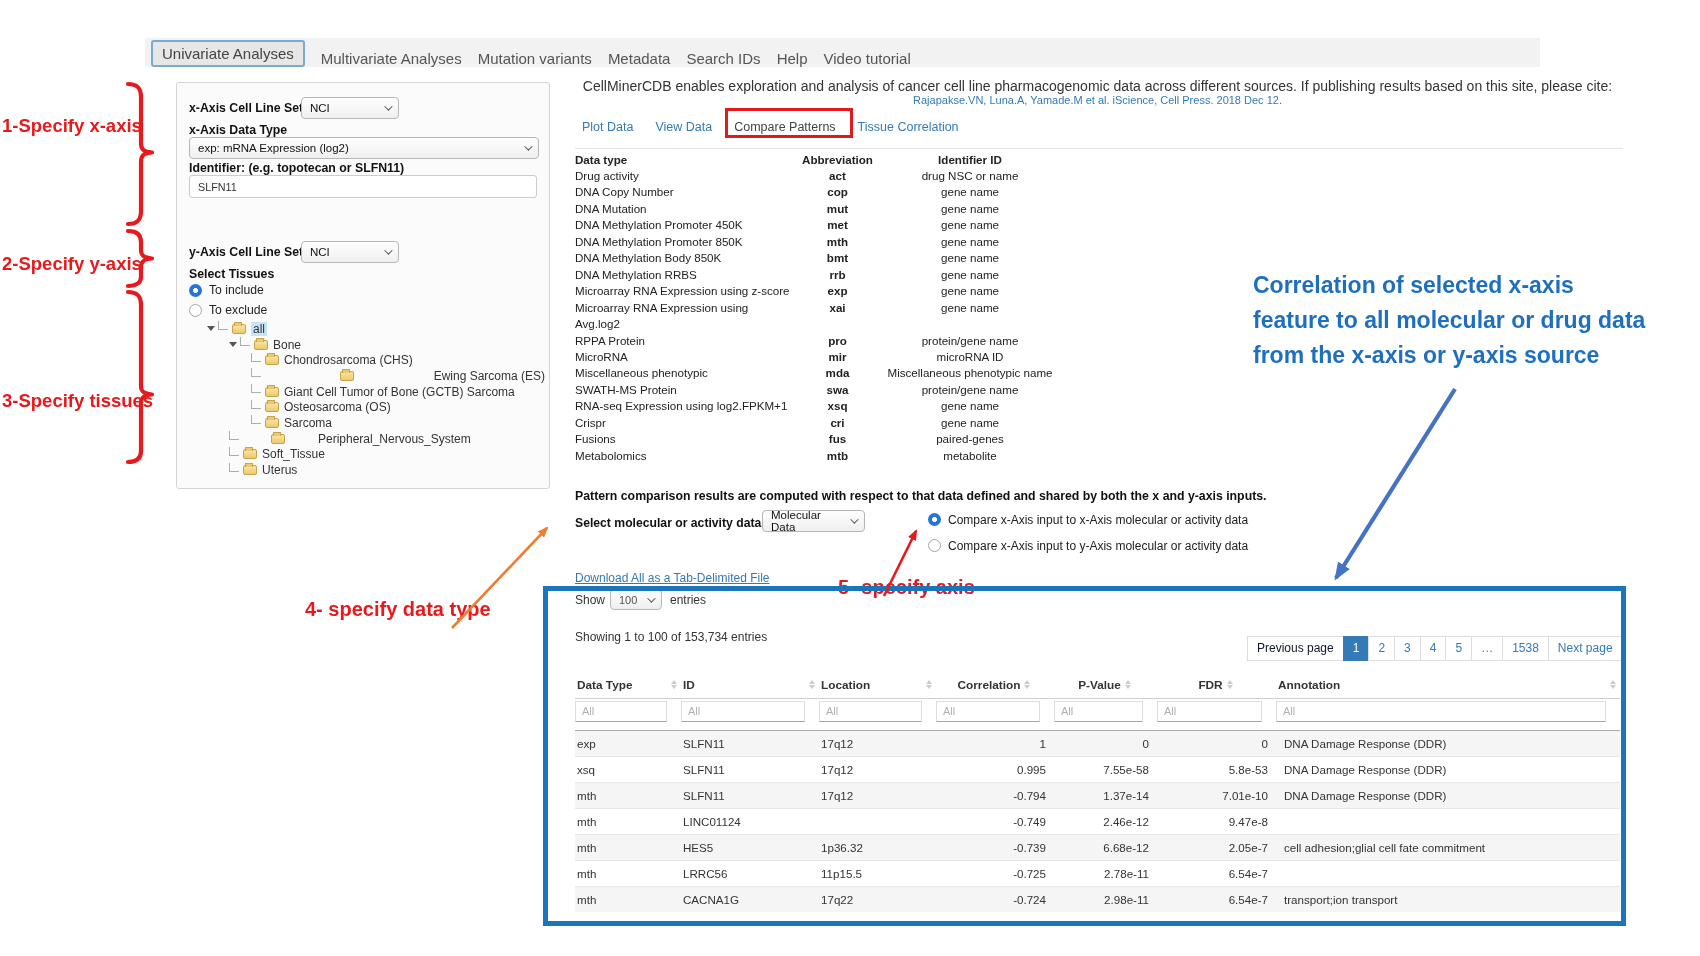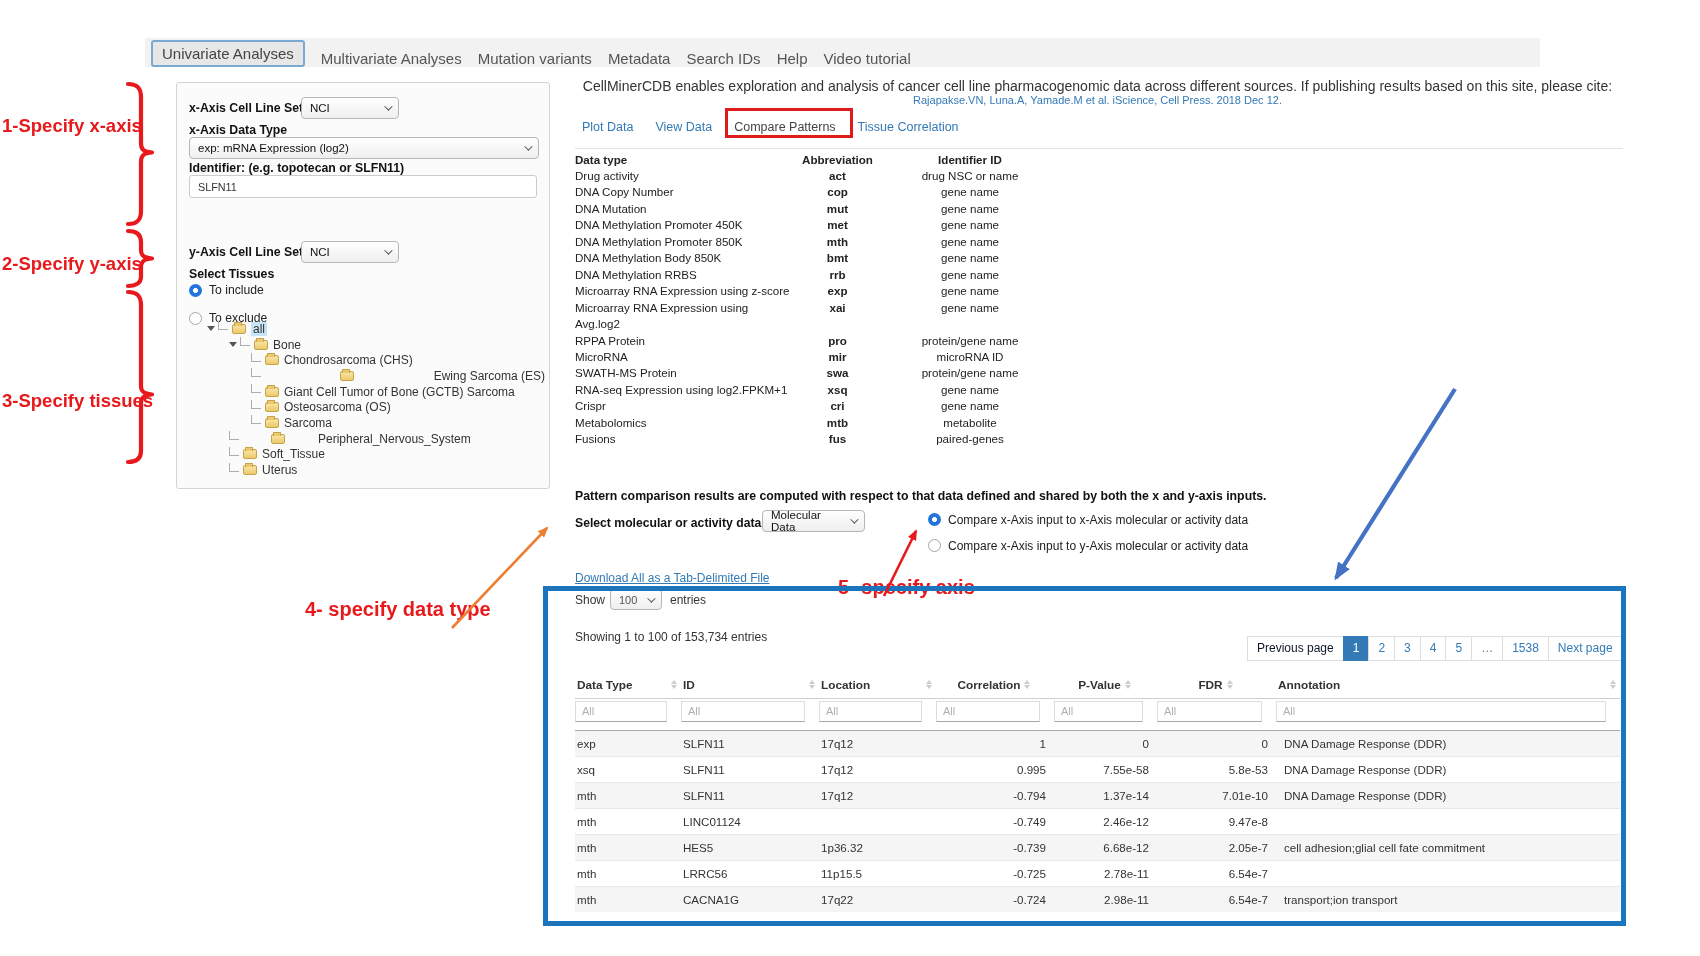--- a/index.html
+++ b/index.html
@@ -131,20 +131,21 @@
       <div class="nav-tab">Search IDs</div>
       <div class="nav-tab">Help</div>
       <div class="nav-tab">Video tutorial</div>
     </div>
 
   <div class="steplabel" style="top:115px">1-Specify x-axis</div>
   <div class="steplabel" style="top:253px">2-Specify y-axis</div>
   <div class="steplabel" style="top:390px">3-Specify tissues</div>
   <div class="steplabel" id="step4-label">4- specify data type</div>
   <div class="steplabel" id="step5-label">5- specify axis</div>
+  <div id="blue-note">Correlation of selected x-axis feature to all molecular or drug data from the x-axis or y-axis source</div>
 
   <div id="query-panel">
     <div class="plabel" style="left:12px;top:18px">x-Axis Cell Line Set</div>
     <div class="selbox" style="left:124px;top:14px;width:98px">
       <span>NCI</span>
       <span class="chev"></span>
     </div>
     <div class="plabel" style="left:12px;top:40px">x-Axis Data Type</div>
     <div class="selbox" style="left:12px;top:54px;width:350px">
       <span>exp: mRNA Expression (log2)</span>
@@ -156,21 +157,21 @@
     <div class="plabel" style="left:12px;top:162px">y-Axis Cell Line Set</div>
     <div class="selbox" style="left:124px;top:158px;width:98px">
       <span>NCI</span>
       <span class="chev"></span>
     </div>
     <div class="plabel" style="left:12px;top:184px">Select Tissues</div>
     <div class="radiorow" style="left:12px;top:200px">
       <span class="radio on"></span>
       <span>To include</span>
     </div>
-    <div class="radiorow" style="left:12px;top:228px">
+    <div class="radiorow" style="left:12px;top:220px">
       <span class="radio"></span>
       <span>To exclude</span>
     </div>
     <div id="tissue-tree">
         <div class="tree-row" style="padding-left: 18px;">
           <span class="caret"></span>
           <span class="elbow"></span>
           <span class="folder"></span>
           <span class="tlabel sel">all</span>
         </div>
@@ -290,43 +291,48 @@
           <span class="dt-name">RPPA Protein</span>
           <span class="dt-abbr">pro</span>
           <span class="dt-id">protein/gene name</span>
         </div>
         <div class="dtype-row">
           <span class="dt-name">MicroRNA</span>
           <span class="dt-abbr">mir</span>
           <span class="dt-id">microRNA ID</span>
         </div>
         <div class="dtype-row">
+          <span class="dt-name">Miscellaneous phenotypic</span>
+          <span class="dt-abbr">mda</span>
+          <span class="dt-id">Miscellaneous phenotypic name</span>
+        </div>
+        <div class="dtype-row">
           <span class="dt-name">SWATH-MS Protein</span>
           <span class="dt-abbr">swa</span>
           <span class="dt-id">protein/gene name</span>
         </div>
         <div class="dtype-row">
           <span class="dt-name">RNA-seq Expression using log2.FPKM+1</span>
           <span class="dt-abbr">xsq</span>
           <span class="dt-id">gene name</span>
         </div>
         <div class="dtype-row">
           <span class="dt-name">Crispr</span>
           <span class="dt-abbr">cri</span>
           <span class="dt-id">gene name</span>
         </div>
         <div class="dtype-row">
+          <span class="dt-name">Fusions</span>
+          <span class="dt-abbr">fus</span>
+          <span class="dt-id">paired-genes</span>
+        </div>
+        <div class="dtype-row">
           <span class="dt-name">Metabolomics</span>
           <span class="dt-abbr">mtb</span>
           <span class="dt-id">metabolite</span>
-        </div>
-        <div class="dtype-row">
-          <span class="dt-name">Fusions</span>
-          <span class="dt-abbr">fus</span>
-          <span class="dt-id">paired-genes</span>
         </div>
       </div>
   </div>
 
   <div id="pattern-note">Pattern comparison results are computed with respect to that data defined and shared by both the x and y-axis inputs.</div>
   <div id="mol-label">Select molecular or activity data</div>
   <div class="selbox" style="left:762px;top:510px;width:103px;z-index:1">
     <span>Molecular Data</span>
     <span class="chev"></span>
   </div>

